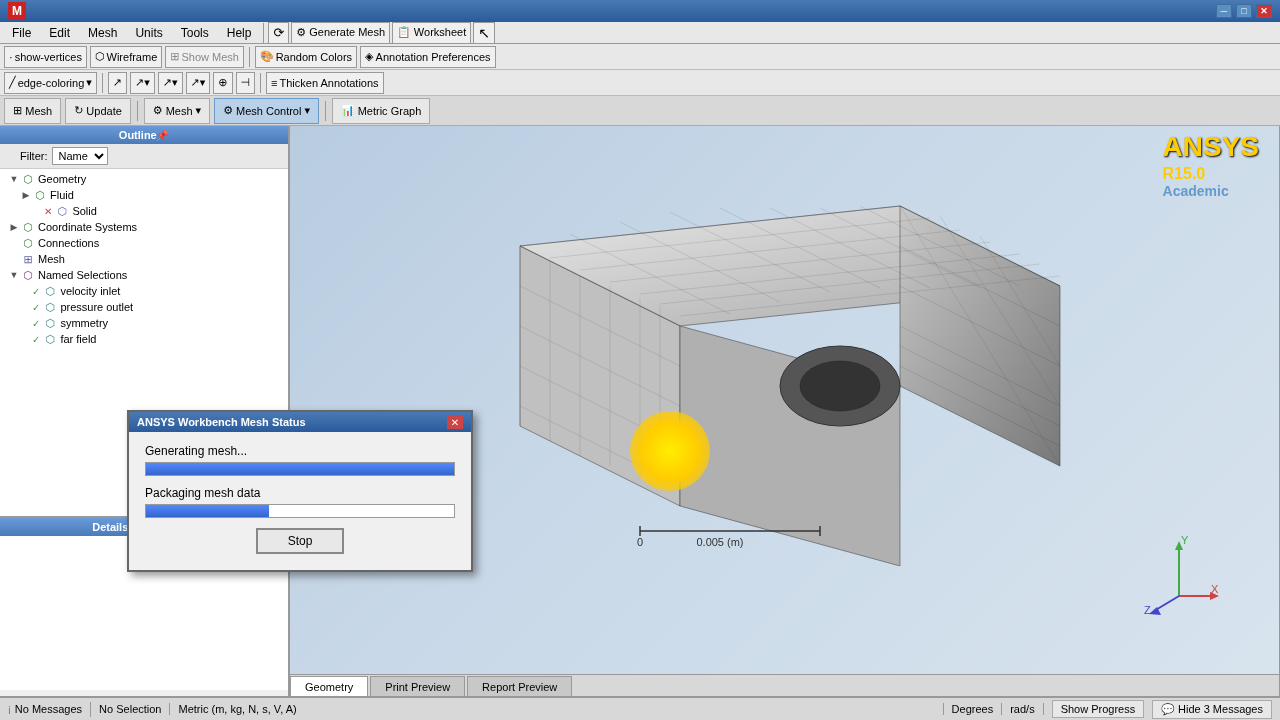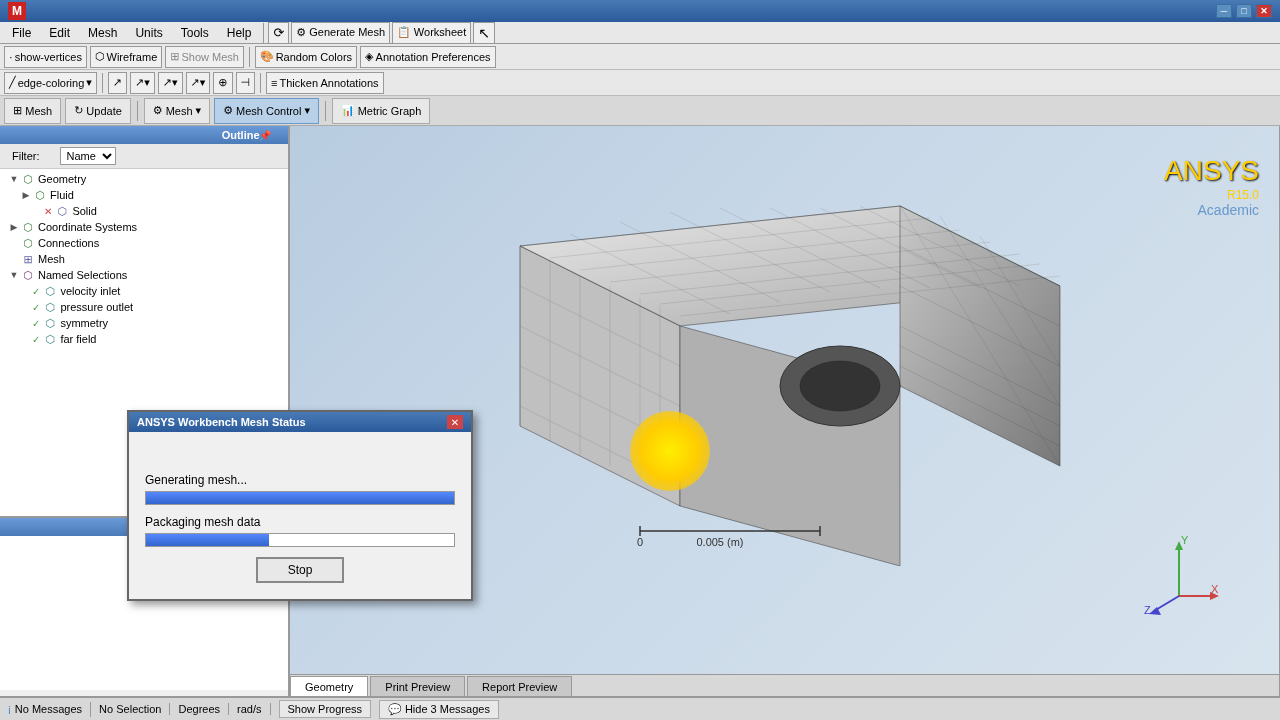--- a/index.html
+++ b/index.html
@@ -51,26 +51,26 @@
       display: flex; flex-direction: column; height: 100%;
     }
 
     
     #outline-panel {
       flex: 1; display: flex; flex-direction: column; min-height: 0;
     }
     .panel-header {
       background: linear-gradient(to bottom, #6a9ad8, #4a7ab8); color: white;
       padding: 3px 16px; font-size: 11px; font-weight: bold; display: flex;
-      align-items: center; justify-content: flex-end;
+      align-items: center; justify-content: center;
     }
     .panel-header-icon { font-size: 10px; cursor: pointer; }
 
     .filter-row {
-      display: flex; align-items: center; gap: 20px; padding: 3px 12px;
+      display: flex; align-items: center; gap: 4px; padding: 3px 20px;
       background: #e8e8e8; border-bottom: 1px solid #ccc;
     }
     .filter-label { font-size: 11px; }
     .filter-select {
       height: 18px; font-size: 11px; border: 1px solid #999; background: #ffffff;
       padding: 0 2px;
     }
 
     #outline-tree {
       flex: 1; overflow-y: auto; background: white; padding: 2px 0;
@@ -94,25 +94,25 @@
     #details-content { background: white; height: calc(100% - 24px); }
 
     
     #viewport {
       flex: 1; background: linear-gradient(135deg, #b8cce0 0%, #c8d8e8 40%, #d8e4ee 100%);
       position: relative; overflow: hidden;
     }
 
     
     #ansys-logo {
-      position: absolute; top: 28px; right: 20px; text-align: right;
-      color: #333; font-weight: normal; line-height: 1.2;
+      position: absolute; top: 4px; right: 20px; text-align: left;
+      color: #333; font-weight: bold; line-height: 1.2;
     }
     #ansys-logo .logo-main { font-size: 28px; color: #ffcc00; text-shadow: 1px 1px 2px #000; }
-    #ansys-logo .logo-version { font-size: 12px; color: #ffcc00; }
+    #ansys-logo .logo-version { font-size: 16px; color: #ffcc00; }
     #ansys-logo .logo-sub { font-size: 14px; color: #6699cc; }
 
     
     #highlight {
       position: absolute; width: 80px; height: 80px;
       background: radial-gradient(circle, #ffee00 0%, #ffcc00 50%, rgba(255,200,0,0.3) 100%);
       border-radius: 50%; top: 285px; left: 340px;
     }
 
     
@@ -143,21 +143,21 @@
     }
     #progress-titlebar {
       background: linear-gradient(to bottom, #4a7ab5, #2a5a9a);
       color: white; padding: 3px 8px; font-size: 11px; font-weight: bold;
       display: flex; align-items: center; justify-content: space-between;
     }
     #progress-close {
       width: 16px; height: 14px; background: #cc4444; border: none;
       color: white; cursor: pointer; font-size: 10px; display: flex; align-items: center; justify-content: center;
     }
-    #progress-body { padding: 12px 16px; margin-top: 29px; }
+    #progress-body { padding: 12px 16px; }
     .progress-label { font-size: 12px; margin-bottom: 4px; }
     .progress-bar-bg { width: 100%; height: 14px; background: white; border: 1px solid #999; margin-bottom: 10px; }
     .progress-bar-fill { height: 100%; background: linear-gradient(to bottom, #5588ff, #3366cc); }
     .progress-bar-fill.full { width: 100%; }
     .progress-bar-fill.partial { width: 40%; }
     #stop-btn {
       display: block; margin: 8px auto 4px; padding: 4px 30px;
       background: #e8e8e8; border: 2px solid #888; cursor: pointer; font-size: 12px;
     }
 
@@ -506,20 +506,23 @@
   </div>
 
   <div id="statusbar">
     <div class="status-section">
       <span style="color:#4488cc;">ℹ</span>
       <span>No Messages</span>
     </div>
     <div class="status-section">
       <span>No Selection</span>
     </div>
+    <div class="status-section" style="flex:1;">
+      <span>Metric (m, kg, N, s, V, A)</span>
+    </div>
     <div class="status-section">
       <span>Degrees</span>
     </div>
     <div class="status-section">
       <span>rad/s</span>
     </div>
     <button class="status-btn">
       <span>Show Progress</span>
     </button>
     <button class="status-btn">

